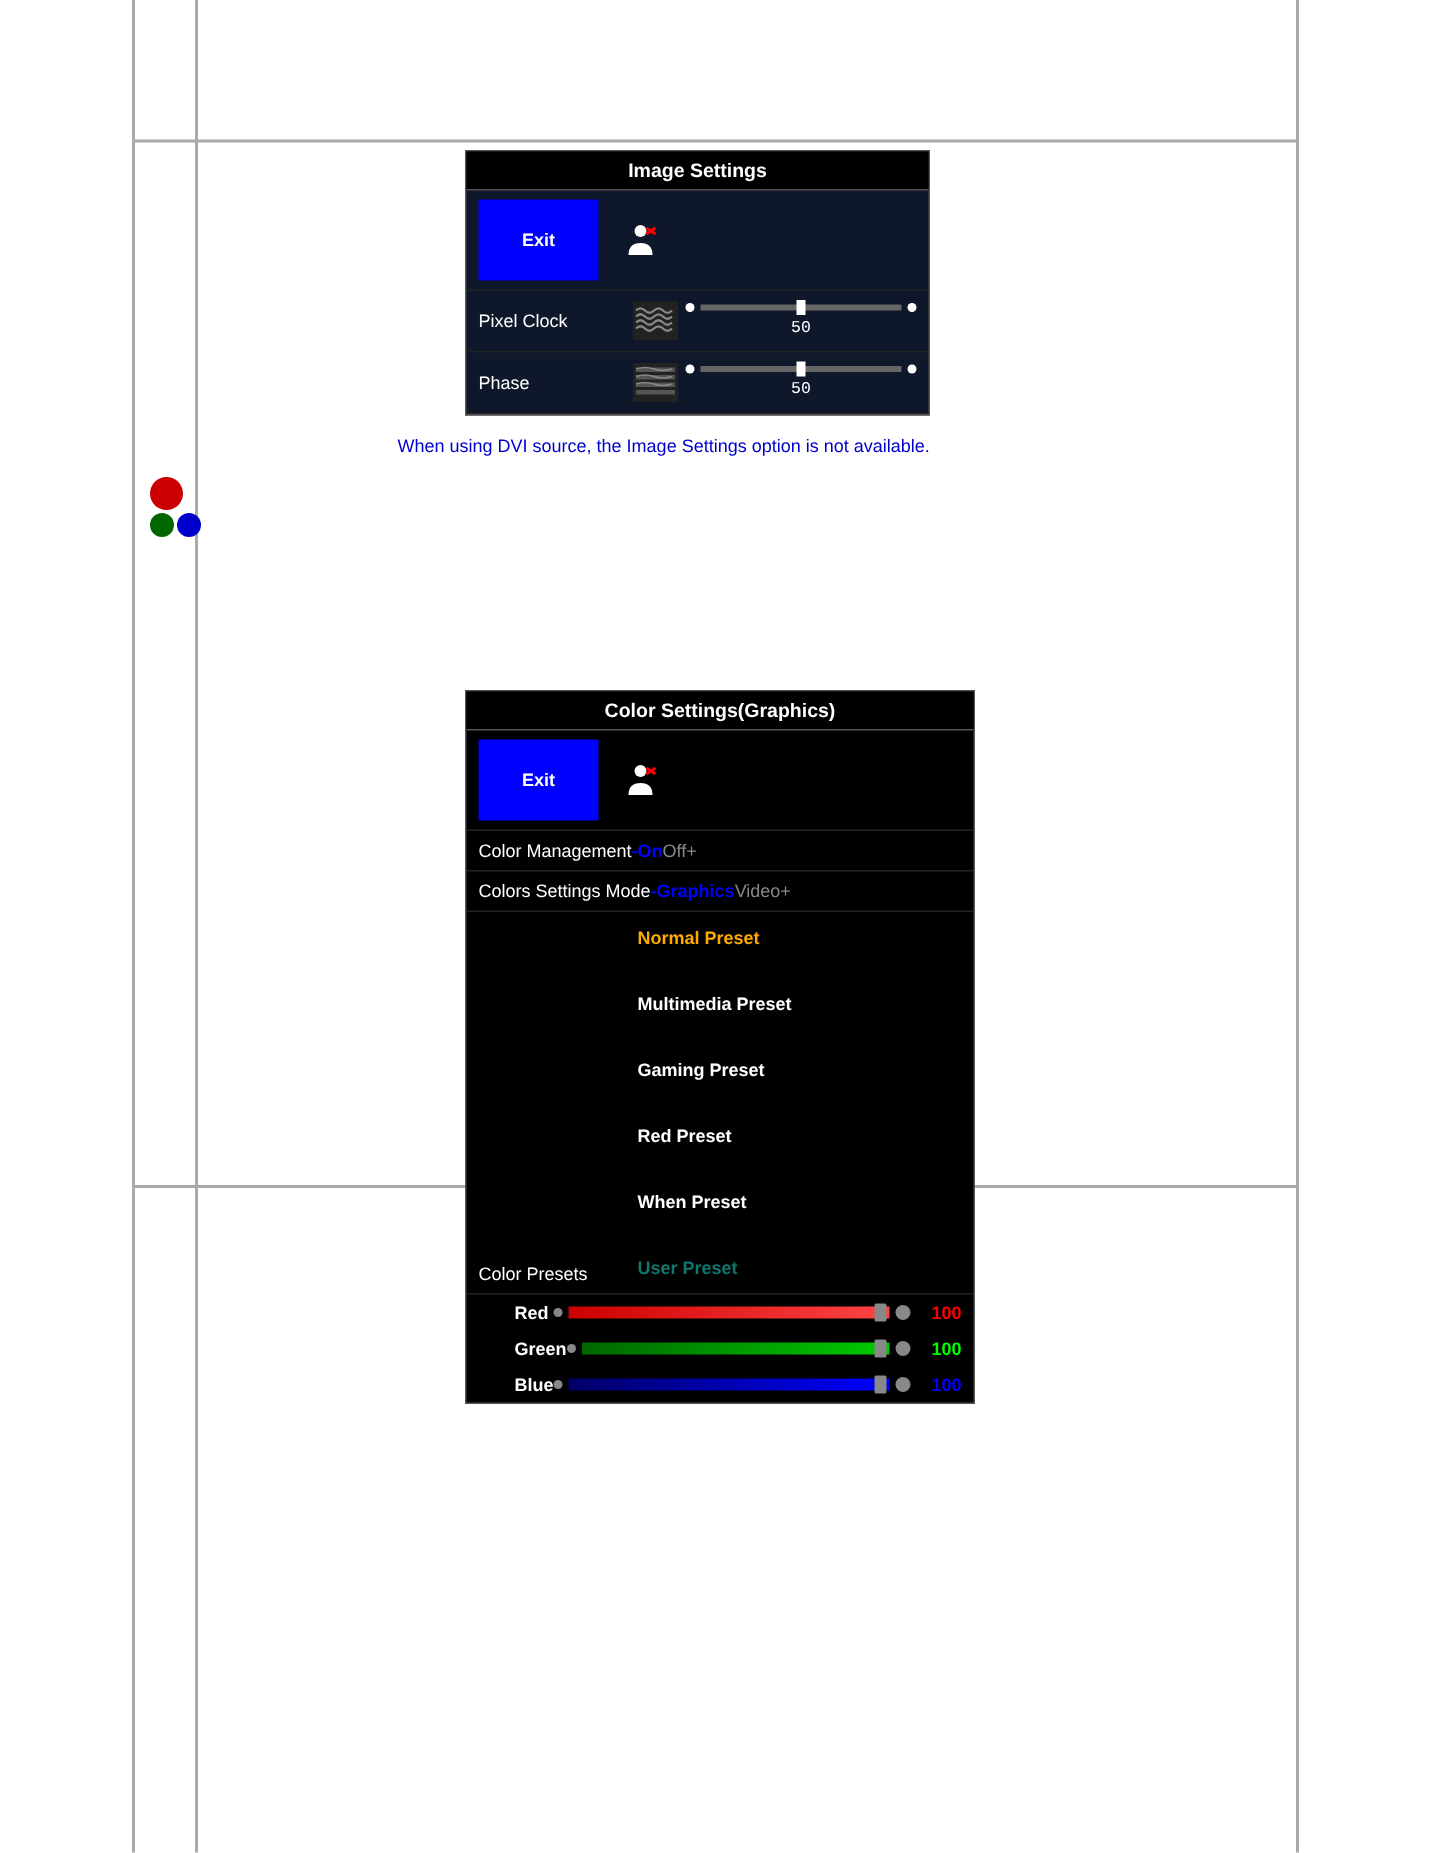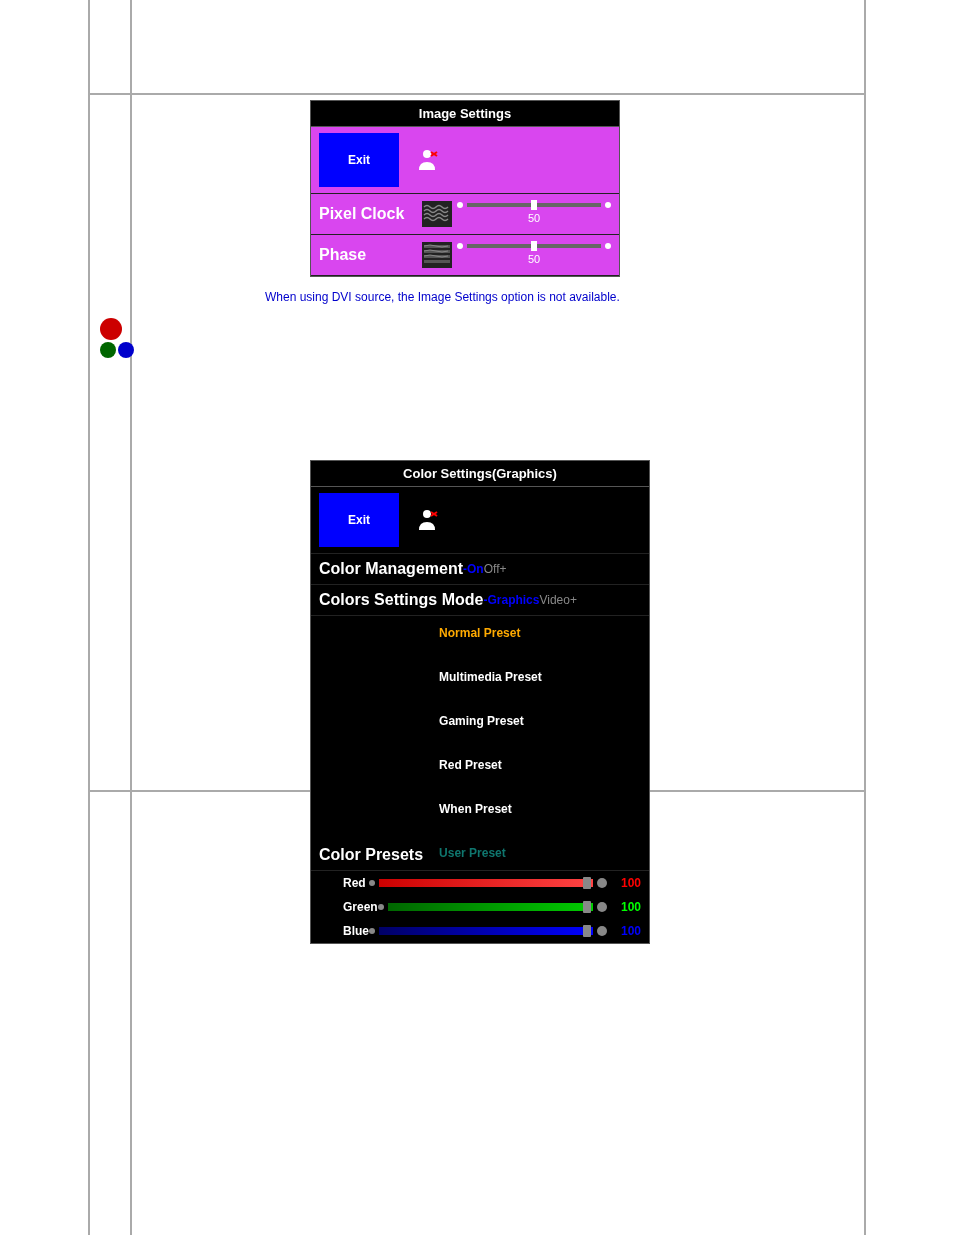--- a/index.html
+++ b/index.html
@@ -58,21 +58,21 @@
       height: 2px;
       background: #aaa;
     }
 
     
     .image-settings-panel {
       position: absolute;
       top: 100px;
       left: 310px;
       width: 310px;
-      background: #d946ef;
+      background: #0f172a;
       border: 1px solid #555;
     }
 
     .panel-title {
       background: #000;
       color: #fff;
       text-align: center;
       font-size: 13px;
       font-weight: bold;
       padding: 5px 0;
@@ -107,22 +107,22 @@
     }
 
     
     .wavy-icon {
       width: 30px;
       height: 26px;
     }
 
     .row-label {
       color: #fff;
-      font-size: 16px;
-      font-weight: bold;
+      font-size: 12px;
+      font-weight: normal;
       min-width: 90px;
     }
 
     .slider-track {
       flex: 1;
       height: 4px;
       background: #666;
       position: relative;
       margin: 0 4px;
     }
@@ -152,20 +152,21 @@
       border-radius: 50%;
       flex-shrink: 0;
     }
 
     .slider-value {
       color: #fff;
       font-size: 11px;
       min-width: 25px;
       text-align: center;
       margin-top: 4px;
+      font-family: Liberation Mono, monospace;
     }
 
     .dvi-note {
       position: absolute;
       top: 290px;
       left: 265px;
       color: #0000cc;
       font-size: 12px;
     }
 

